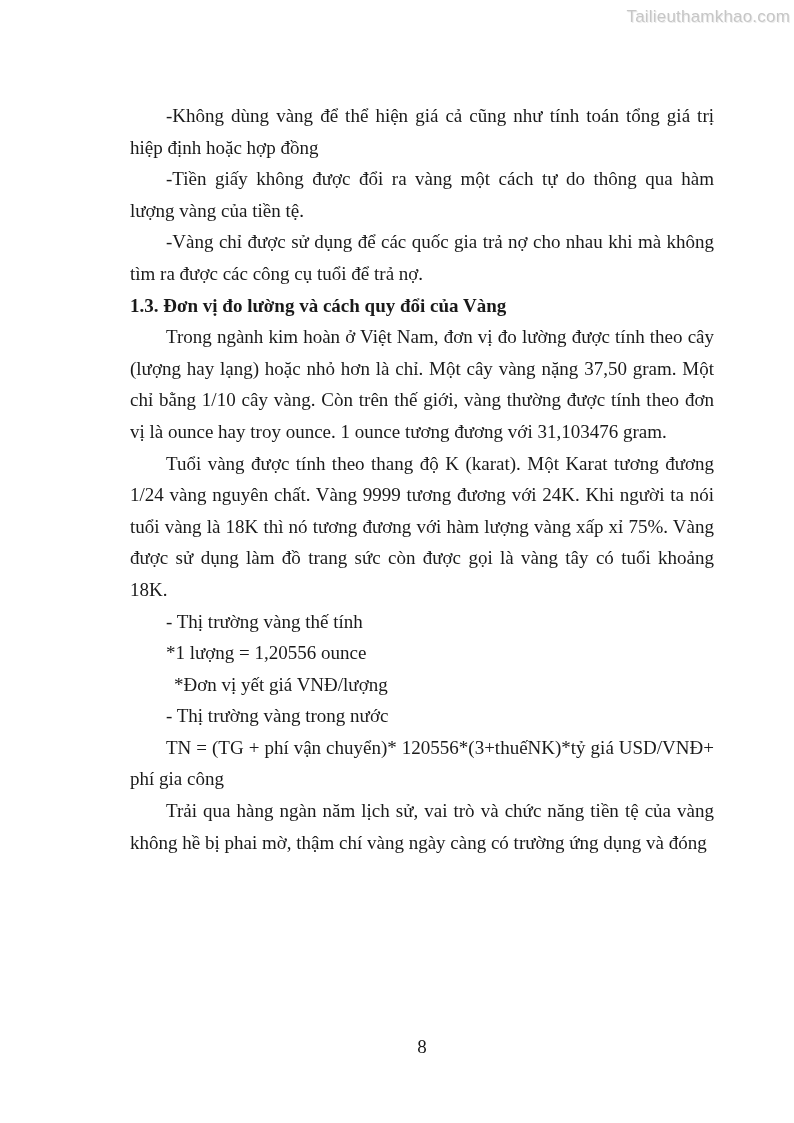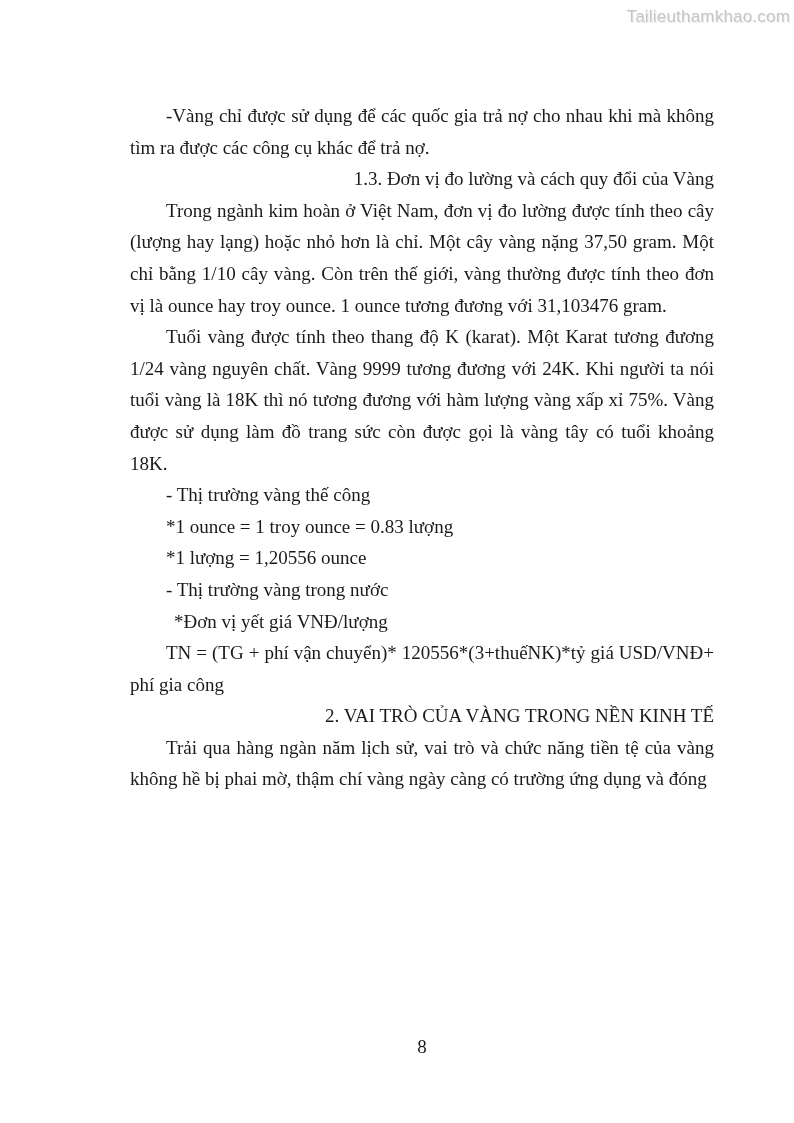--- a/index.html
+++ b/index.html
@@ -43,51 +43,51 @@
   .content p { margin: 0; }
   .para {
     text-align: justify;
     text-indent: 36px;
   }
   .line {
     text-align: left;
     text-indent: 36px;
   }
   .heading {
-    font-weight: normal;
-    text-align: right;
+    font-weight: bold;
+    text-align: left;
     text-indent: 0;
   }
   .indent-more { text-indent: 44px; }
   .page-number {
     position: absolute;
     left: 130px;
     top: 1036px;
     width: 584px;
     text-align: center;
     font-size: 19px;
   }
 </style>
 </head>
 <body>
 
 <div class="page">
 
   <div class="watermark">Tailieuthamkhao.com</div>
 
   <div class="content">
-    <p class="para">-Vàng chỉ được sử dụng để các quốc gia trả nợ cho nhau khi mà không tìm ra được các công cụ khác để trả nợ.</p>
+    <p class="para">-Không dùng vàng để thể hiện giá cả cũng như tính toán tổng giá trị hiệp định hoặc hợp đồng</p>
+    <p class="para">-Tiền giấy không được đổi ra vàng một cách tự do thông qua hàm lượng vàng của tiền tệ.</p>
+    <p class="para">-Vàng chỉ được sử dụng để các quốc gia trả nợ cho nhau khi mà không tìm ra được các công cụ tuổi để trả nợ.</p>
     <p class="heading">1.3. Đơn vị đo lường và cách quy đổi của Vàng</p>
     <p class="para">Trong ngành kim hoàn ở Việt Nam, đơn vị đo lường được tính theo cây (lượng hay lạng) hoặc nhỏ hơn là chỉ. Một cây vàng nặng 37,50 gram. Một chỉ bằng 1/10 cây vàng. Còn trên thế giới, vàng thường được tính theo đơn vị là ounce hay troy ounce. 1 ounce tương đương với 31,103476 gram.</p>
     <p class="para">Tuổi vàng được tính theo thang độ K (karat). Một Karat tương đương 1/24 vàng nguyên chất. Vàng 9999 tương đương với 24K. Khi người ta nói tuổi vàng là 18K thì nó tương đương với hàm lượng vàng xấp xỉ 75%. Vàng được sử dụng làm đồ trang sức còn được gọi là vàng tây có tuổi khoảng 18K.</p>
-    <p class="line">- Thị trường vàng thế công</p>
-    <p class="line">*1 ounce = 1 troy ounce = 0.83 lượng</p>
+    <p class="line">- Thị trường vàng thế tính</p>
     <p class="line">*1 lượng = 1,20556 ounce</p>
+    <p class="line indent-more">*Đơn vị yết giá VNĐ/lượng</p>
     <p class="line">- Thị trường vàng trong nước</p>
-    <p class="line indent-more">*Đơn vị yết giá VNĐ/lượng</p>
     <p class="para">TN = (TG + phí vận chuyển)* 120556*(3+thuếNK)*tỷ giá USD/VNĐ+ phí gia công</p>
-    <p class="heading">2. VAI TRÒ CỦA VÀNG TRONG NỀN KINH TẾ</p>
     <p class="para">Trải qua hàng ngàn năm lịch sử, vai trò và chức năng tiền tệ của vàng không hề bị phai mờ, thậm chí vàng ngày càng có trường ứng dụng và đóng</p>
   </div>
 
   <div class="page-number">8</div>
 
 </div>
 
 </body></html>

